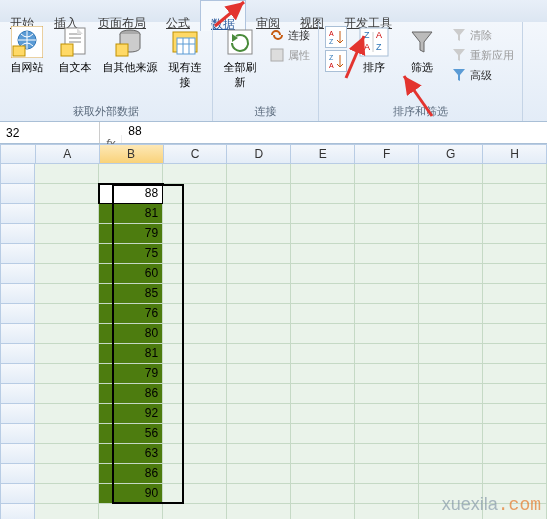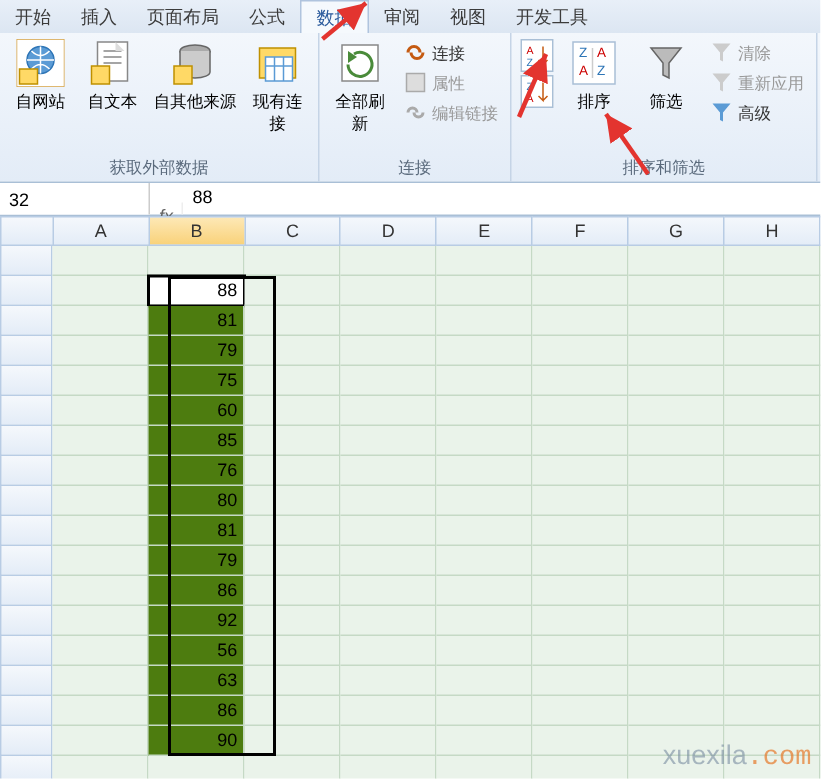--- a/index.html
+++ b/index.html
@@ -1,19 +1,19 @@
 <!DOCTYPE html>
 <html><head>
 <meta charset="utf-8">
 <style>
   * { box-sizing: border-box; margin: 0; padding: 0; font-family: "Microsoft YaHei", sans-serif; }
   body { width: 547px; height: 519px; overflow: hidden; background: #fff; position: relative; }
   
   .tabs { display: flex; height: 22px; background: linear-gradient(#e8eff8, #dce6f2); font-size: 12px; }
-  .tab { padding: 3px 10px; color: #3b3b3b; cursor: pointer; }
+  .tab { padding: 15px 10px; color: #3b3b3b; cursor: pointer; text-decoration: underline; }
   .tab.active { background: #f5f9fd; border: 1px solid #b0c4de; border-bottom: none; color: #2a5a9c; }
   
   .ribbon { height: 100px; background: linear-gradient(#f3f7fc, #e3ecf7); border-bottom: 1px solid #a9bfd6; display: flex; }
   .group { border-right: 1px solid #c5d4e6; padding: 4px 6px 2px; display: flex; flex-direction: column; justify-content: space-between; }
   .group-title { font-size: 11px; color: #5a6a7c; text-align: center; padding-top: 2px; }
   .group-items { display: flex; gap: 6px; align-items: flex-start; }
   .big-btn { display: flex; flex-direction: column; align-items: center; width: 42px; font-size: 11px; text-align: center; cursor: pointer; }
   .big-btn .icon { width: 32px; height: 32px; margin-bottom: 2px; }
   .small-items { display: flex; flex-direction: column; gap: 2px; font-size: 11px; }
   .small-btn { display: flex; align-items: center; gap: 3px; cursor: pointer; color: #333; padding: 1px 2px; }
@@ -118,26 +118,20 @@
           <svg class="sicon">
               <path d="M3 8a4 4 0 0 1 8 0M5 8a4 4 0 0 0 8 0" stroke="#c55a11" fill="none" stroke-width="2"></path>
             </svg>
           <span>连接</span>
         </div>
         <div class="small-btn disabled">
           <svg class="sicon">
               <rect x="2" y="2" width="12" height="12" fill="#ddd" stroke="#aaa"></rect>
             </svg>
           <span>属性</span>
-        </div>
-        <div class="small-btn disabled">
-          <svg class="sicon">
-              <path d="M3 8a3 3 0 0 1 6 0M7 8a3 3 0 0 0 6 0" stroke="#aaa" fill="none" stroke-width="2"></path>
-            </svg>
-          <span>编辑链接</span>
         </div>
       </div>
     </div>
     <div class="group-title">连接</div>
   </div>
 
   <div class="group">
     <div class="group-items">
       <div class="sort-btns">
         <div class="sort-btn">

